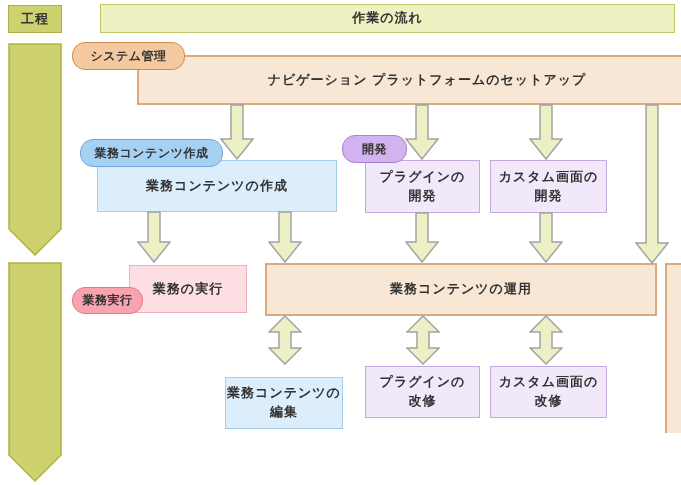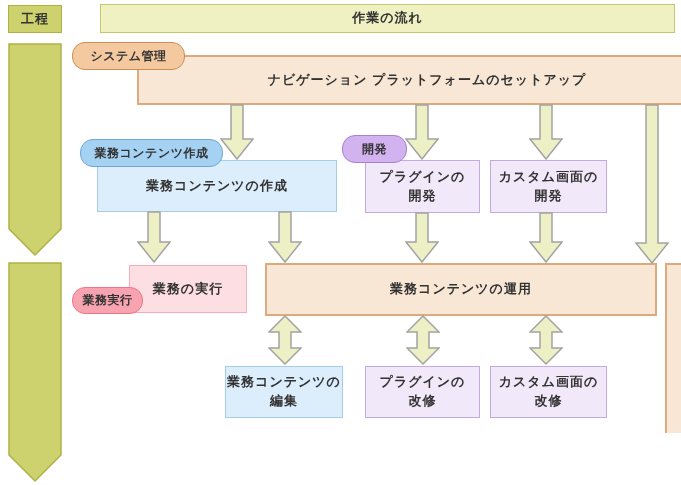--- a/index.html
+++ b/index.html
@@ -63,21 +63,21 @@
   <div class="box purple" style="left:365px;top:160px;width:115px;height:53px;">プラグインの
 開発</div>
   <div class="box purple" style="left:490px;top:160px;width:117px;height:53px;">カスタム画面の
 開発</div>
 
   <div class="box pink" style="left:97px;top:265px;width:118px;height:48px;margin-left:32px;">業務の実行</div>
   <div class="box tan" style="left:225px;top:263px;width:392px;height:53px;">業務コンテンツの運用</div>
 
   <div class="box tan arm" style="left:625px;top:263px;width:52px;height:170px;"></div>
 
-  <div class="box blue" style="left:225px;top:366px;width:118px;height:52px;">業務コンテンツの
+  <div class="box blue" style="left:225px;top:377px;width:118px;height:52px;">業務コンテンツの
 編集</div>
   <div class="box purple" style="left:365px;top:366px;width:115px;height:52px;">プラグインの
 改修</div>
   <div class="box purple" style="left:490px;top:366px;width:117px;height:52px;">カスタム画面の
 改修</div>
 
 
   <div class="pill pill-tan" style="left:72px;top:42px;width:113px;height:28px;">システム管理</div>
   <div class="pill pill-blue" style="left:72px;top:139px;width:143px;height:28px;">業務コンテンツ作成</div>
   <div class="pill pill-purple" style="left:342px;top:135px;width:65px;height:28px;">開発</div>

